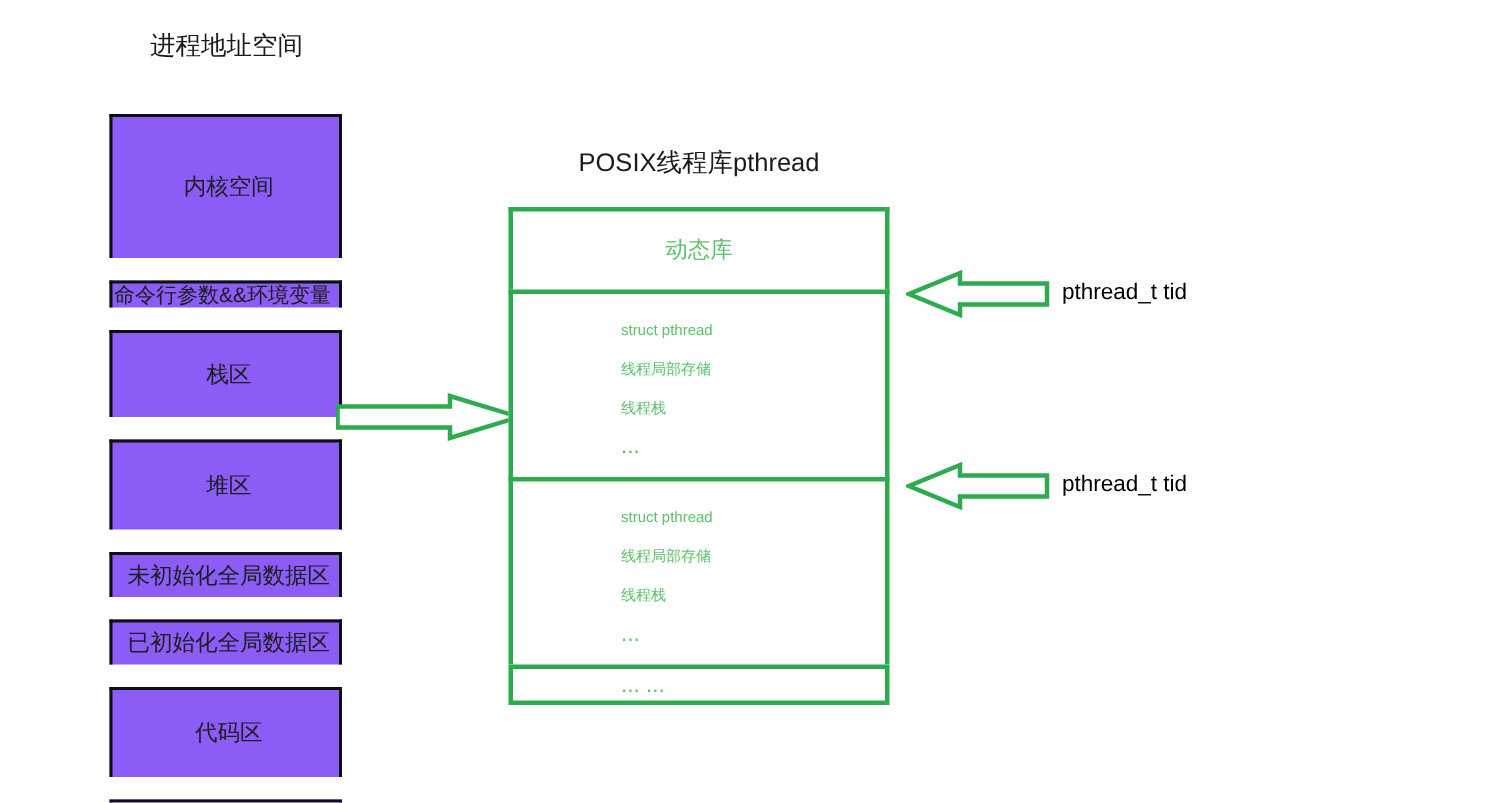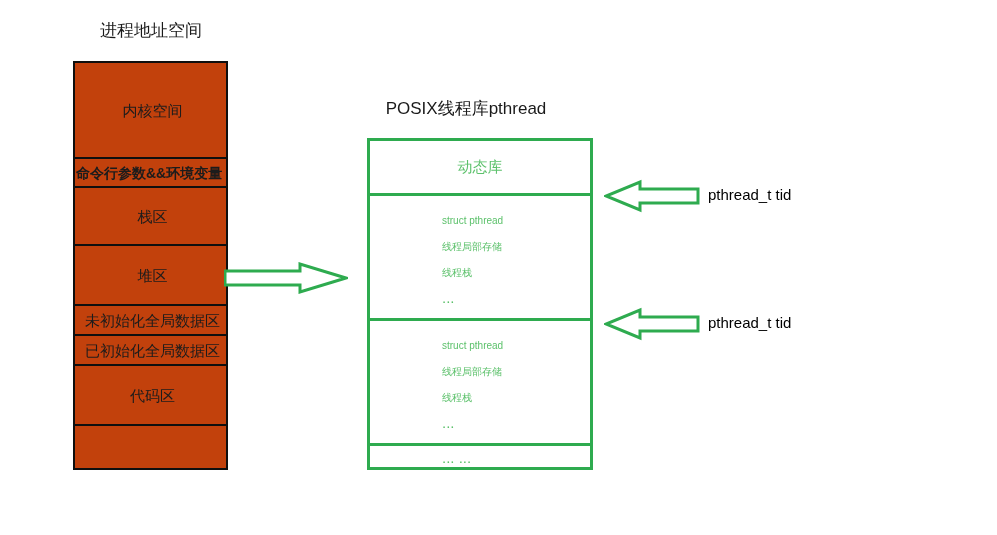--- a/index.html
+++ b/index.html
@@ -32,21 +32,22 @@
     position: absolute;
     left: 73px;
     top: 61px;
     width: 155px;
   }
   .mem-row {
     position: relative;
     box-sizing: border-box;
     border: 2px solid #0f0f0f;
     border-bottom-width: 0;
-    background: #c2410c;
+    background: #8b5cf6;
+    margin-top: 15px;
   }
   .mem-row:last-child { border-bottom-width: 2px; }
   .mem-label {
     position: absolute;
     left: 2px;
     top: 50%;
     transform: translateY(-50%);
     width: 151px;
     text-align: center;
     font-size: 15px;
@@ -55,21 +56,21 @@
     white-space: nowrap;
   }
   
   .mem-label.overflow {
     left: 1px;
     width: auto;
     text-align: left;
     font-size: 14px;
   }
   .h-kernel   { height: 96px; }
-  .h-args     { height: 29px; font-weight: bold; }
+  .h-args     { height: 18px; }
   .h-stack    { height: 58px; padding-left: 40px; }
   .h-shared   { height: 58px; }
   .h-heap     { height: 60px; }
   .h-bss      { height: 30px; }
   .h-data     { height: 30px; }
   .h-text     { height: 60px; }
   .h-extra    { height: 46px; }
 
   
   .blk-arrow {
@@ -98,21 +99,20 @@
     left: 339px;
     top: 138px;
     width: 254px;
   }
   .lib-row {
     position: relative;
     box-sizing: border-box;
     border: 3px solid #2eab4f;
     border-bottom-width: 0;
     background: #ffffff;
-    margin-left: 28px;
   }
   .lib-row:last-child { border-bottom-width: 3px; }
   .h-dyn    { height: 55px; }
   .h-blk    { height: 125px; }
   .h-dots   { height: 27px; }
 
   .lib-center {
     position: absolute;
     left: 0; right: 0;
     top: 50%;

